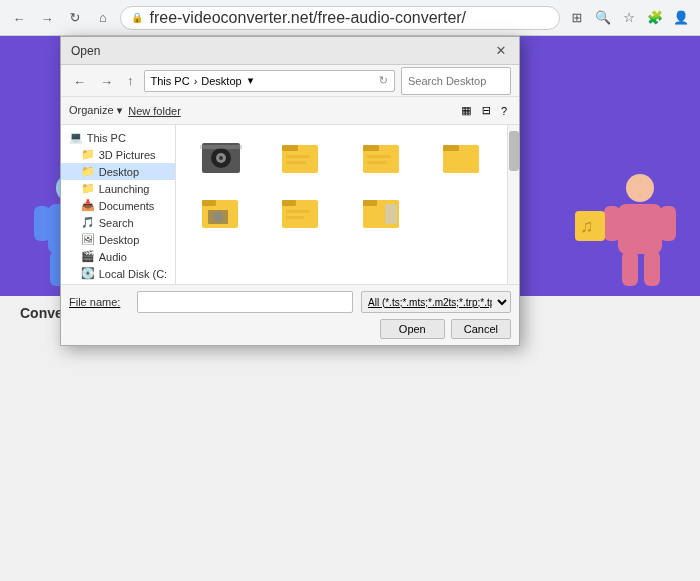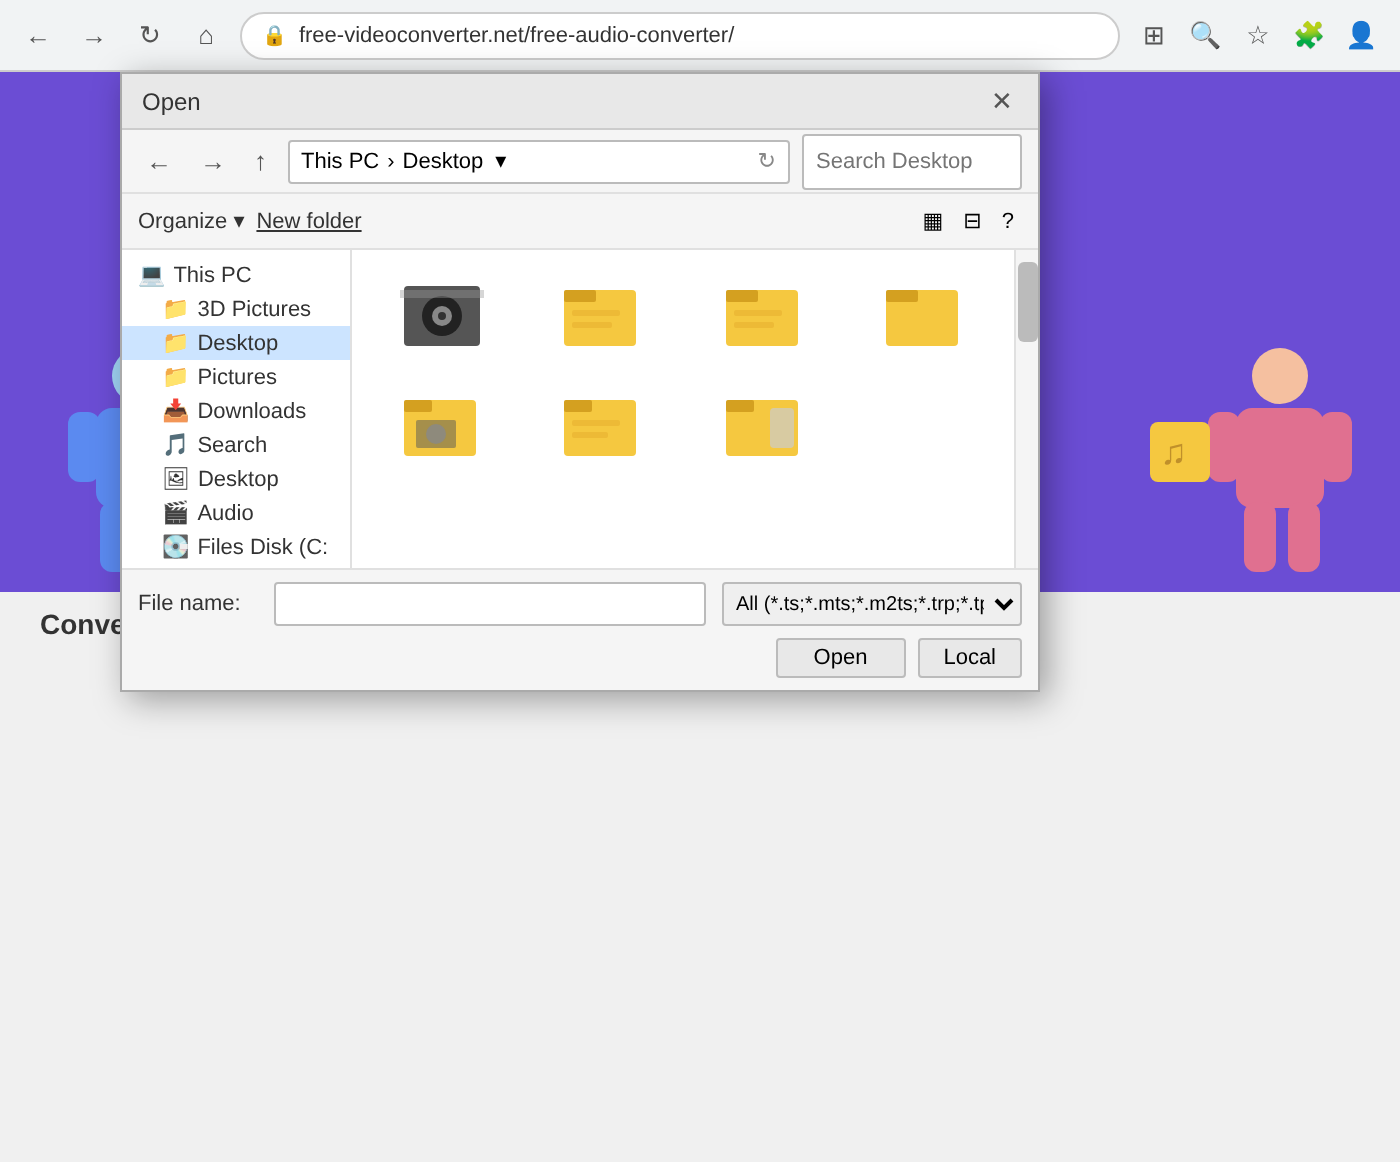--- a/index.html
+++ b/index.html
@@ -19,21 +19,21 @@
       width: 22px; height: 22px; border-radius: 50%; border: none;
       background: transparent; cursor: pointer; color: #555; font-size: 13px;
       display: flex; align-items: center; justify-content: center;
     }
     .address-bar {
       flex: 1; height: 24px; border-radius: 12px; border: 1px solid #ccc;
       background: white; padding: 0 10px; font-size: 11px; color: #333;
       display: flex; align-items: center; gap: 6px;
     }
     .address-bar .lock-icon { color: #555; font-size: 10px; }
-    .address-text { font-size: 11px; color: #333; }
+    .address-text { font-size: 16px; color: #333; }
     .browser-actions { display: flex; gap: 4px; }
     .browser-action-btn {
       width: 22px; height: 22px; border: none; background: transparent;
       cursor: pointer; color: #555; font-size: 13px;
       display: flex; align-items: center; justify-content: center;
     }
 
     
     .page-content {
       background: #6b4dd4;
@@ -233,21 +233,21 @@
     }
 
     
     .dialog-bottom {
       border-top: 1px solid #e0e0e0;
       padding: 6px 8px;
       display: flex; flex-direction: column; gap: 6px;
       background: #f5f5f5;
     }
     .filename-row {
-      display: flex; align-items: center; gap: 8px;
+      display: flex; align-items: center; gap: 8px; text-decoration: underline;
     }
     .filename-label { font-size: 11px; color: #333; min-width: 60px; }
     .filename-input {
       flex: 1; height: 22px; border: 1px solid #bbb; border-radius: 2px;
       padding: 0 4px; font-size: 11px;
     }
     .filetype-select {
       width: 150px; height: 22px; border: 1px solid #bbb; border-radius: 2px;
       font-size: 10px; padding: 0 2px;
     }
@@ -379,41 +379,41 @@
       <div class="sidebar-tree-item indent1">
         <span>📁</span>
         <span>3D Pictures</span>
       </div>
       <div class="sidebar-tree-item indent1 selected">
         <span>📁</span>
         <span>Desktop</span>
       </div>
       <div class="sidebar-tree-item indent1">
         <span>📁</span>
-        <span>Pictures</span>
+        <span>Launching</span>
       </div>
       <div class="sidebar-tree-item indent1">
         <span>📥</span>
-        <span>Downloads</span>
+        <span>Documents</span>
       </div>
       <div class="sidebar-tree-item indent1">
         <span>🎵</span>
         <span>Search</span>
       </div>
       <div class="sidebar-tree-item indent1">
         <span>🖼</span>
         <span>Desktop</span>
       </div>
       <div class="sidebar-tree-item indent1">
         <span>🎬</span>
         <span>Audio</span>
       </div>
       <div class="sidebar-tree-item indent1">
         <span>💽</span>
-        <span>Files Disk (C:</span>
+        <span>Local Disk (C:</span>
       </div>
     </div>
 
     <div class="dialog-files">
 
       <div class="file-item">
         <svg width="42" height="38" viewBox="0 0 42 38">
           <rect x="2" y="6" width="38" height="30" rx="2" fill="#555"></rect>
           <circle cx="21" cy="21" r="10" fill="#222"></circle>
           <circle cx="21" cy="21" r="5" fill="#888"></circle>
@@ -483,16 +483,16 @@
   </div>
 
   <div class="dialog-bottom">
     <div class="filename-row">
       <label class="filename-label">File name:</label>
       <input class="filename-input" type="text" style="">
       <select class="filetype-select"><option>All (*.ts;*.mts;*.m2ts;*.trp;*.tp;*</option></select>
     </div>
     <div class="dialog-buttons-row">
       <button class="dialog-ok-btn">Open</button>
-      <button class="dialog-cancel-btn">Local</button>
+      <button class="dialog-cancel-btn">Cancel</button>
     </div>
   </div>
 </div>
 
 </body></html>

